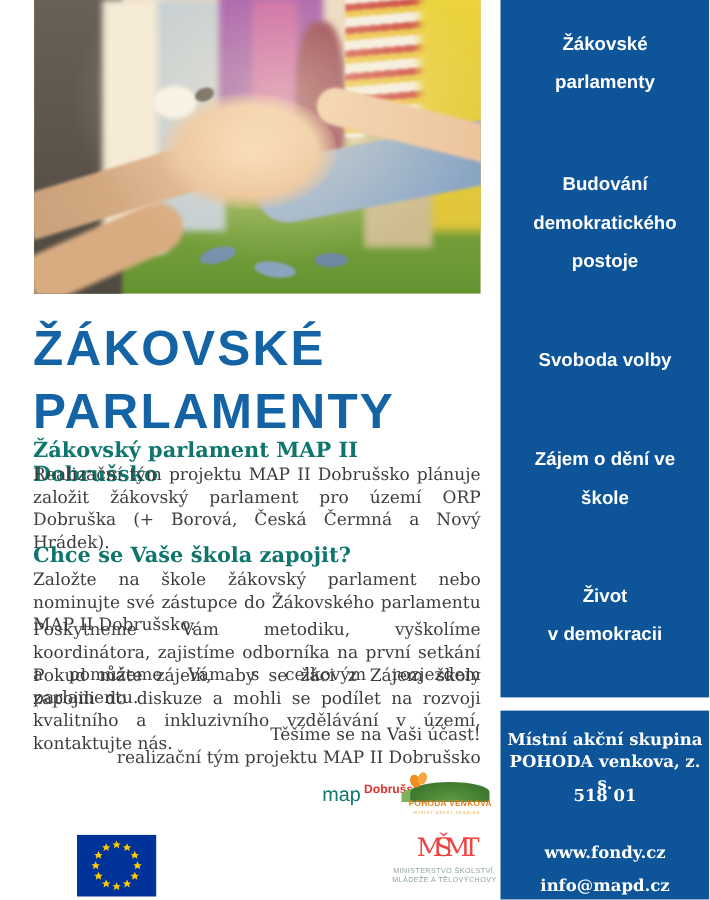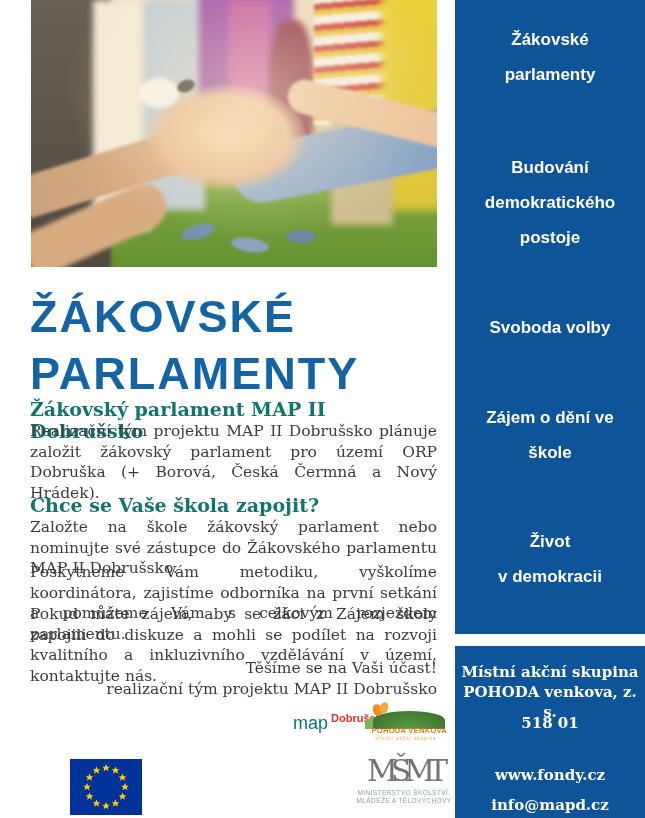--- a/index.html
+++ b/index.html
@@ -81,21 +81,21 @@
   .lp-name { position:absolute; bottom:7px; width:100%; text-align:right; font-family:"Liberation Sans", sans-serif;
              font-weight:bold; font-size:7.5px; color:#e07c1b; letter-spacing:0.3px; white-space:nowrap; }
   .lp-sub  { position:absolute; bottom:1px; width:100%; text-align:center; font-family:"Liberation Sans", sans-serif;
              font-size:4.5px; color:#efa43c; letter-spacing:1px; white-space:nowrap; }
 
   
   .eu-flag { position:absolute; left:70px; top:759px; width:72px; height:56px; background:#003399; }
   .eu-text { position:absolute; left:152px; top:761px; font-family:"Liberation Sans", sans-serif;
              color:#3a3a3a; font-size:11px; line-height:15px; white-space:nowrap; }
   .msmt { position:absolute; left:352px; top:753px; width:104px; text-align:center; }
-  .msmt-mono { font-family:"DejaVu Serif", serif; color:#737373; font-size:30px; line-height:36px; letter-spacing:-7px; }
+  .msmt-mono { font-family:"DejaVu Serif", serif; color:#ef4444; font-size:23px; line-height:36px; letter-spacing:-7px; }
   .msmt-cap  { font-family:"Liberation Sans", sans-serif; font-size:6.5px; color:#8fa5a0; letter-spacing:0.4px; line-height:8px; }
 </style>
 </head>
 <body>
 
 <div class="page">
 
   <div class="photo">
     <div class="ph-bg"></div>
     <div class="ph-darkleft"></div>

